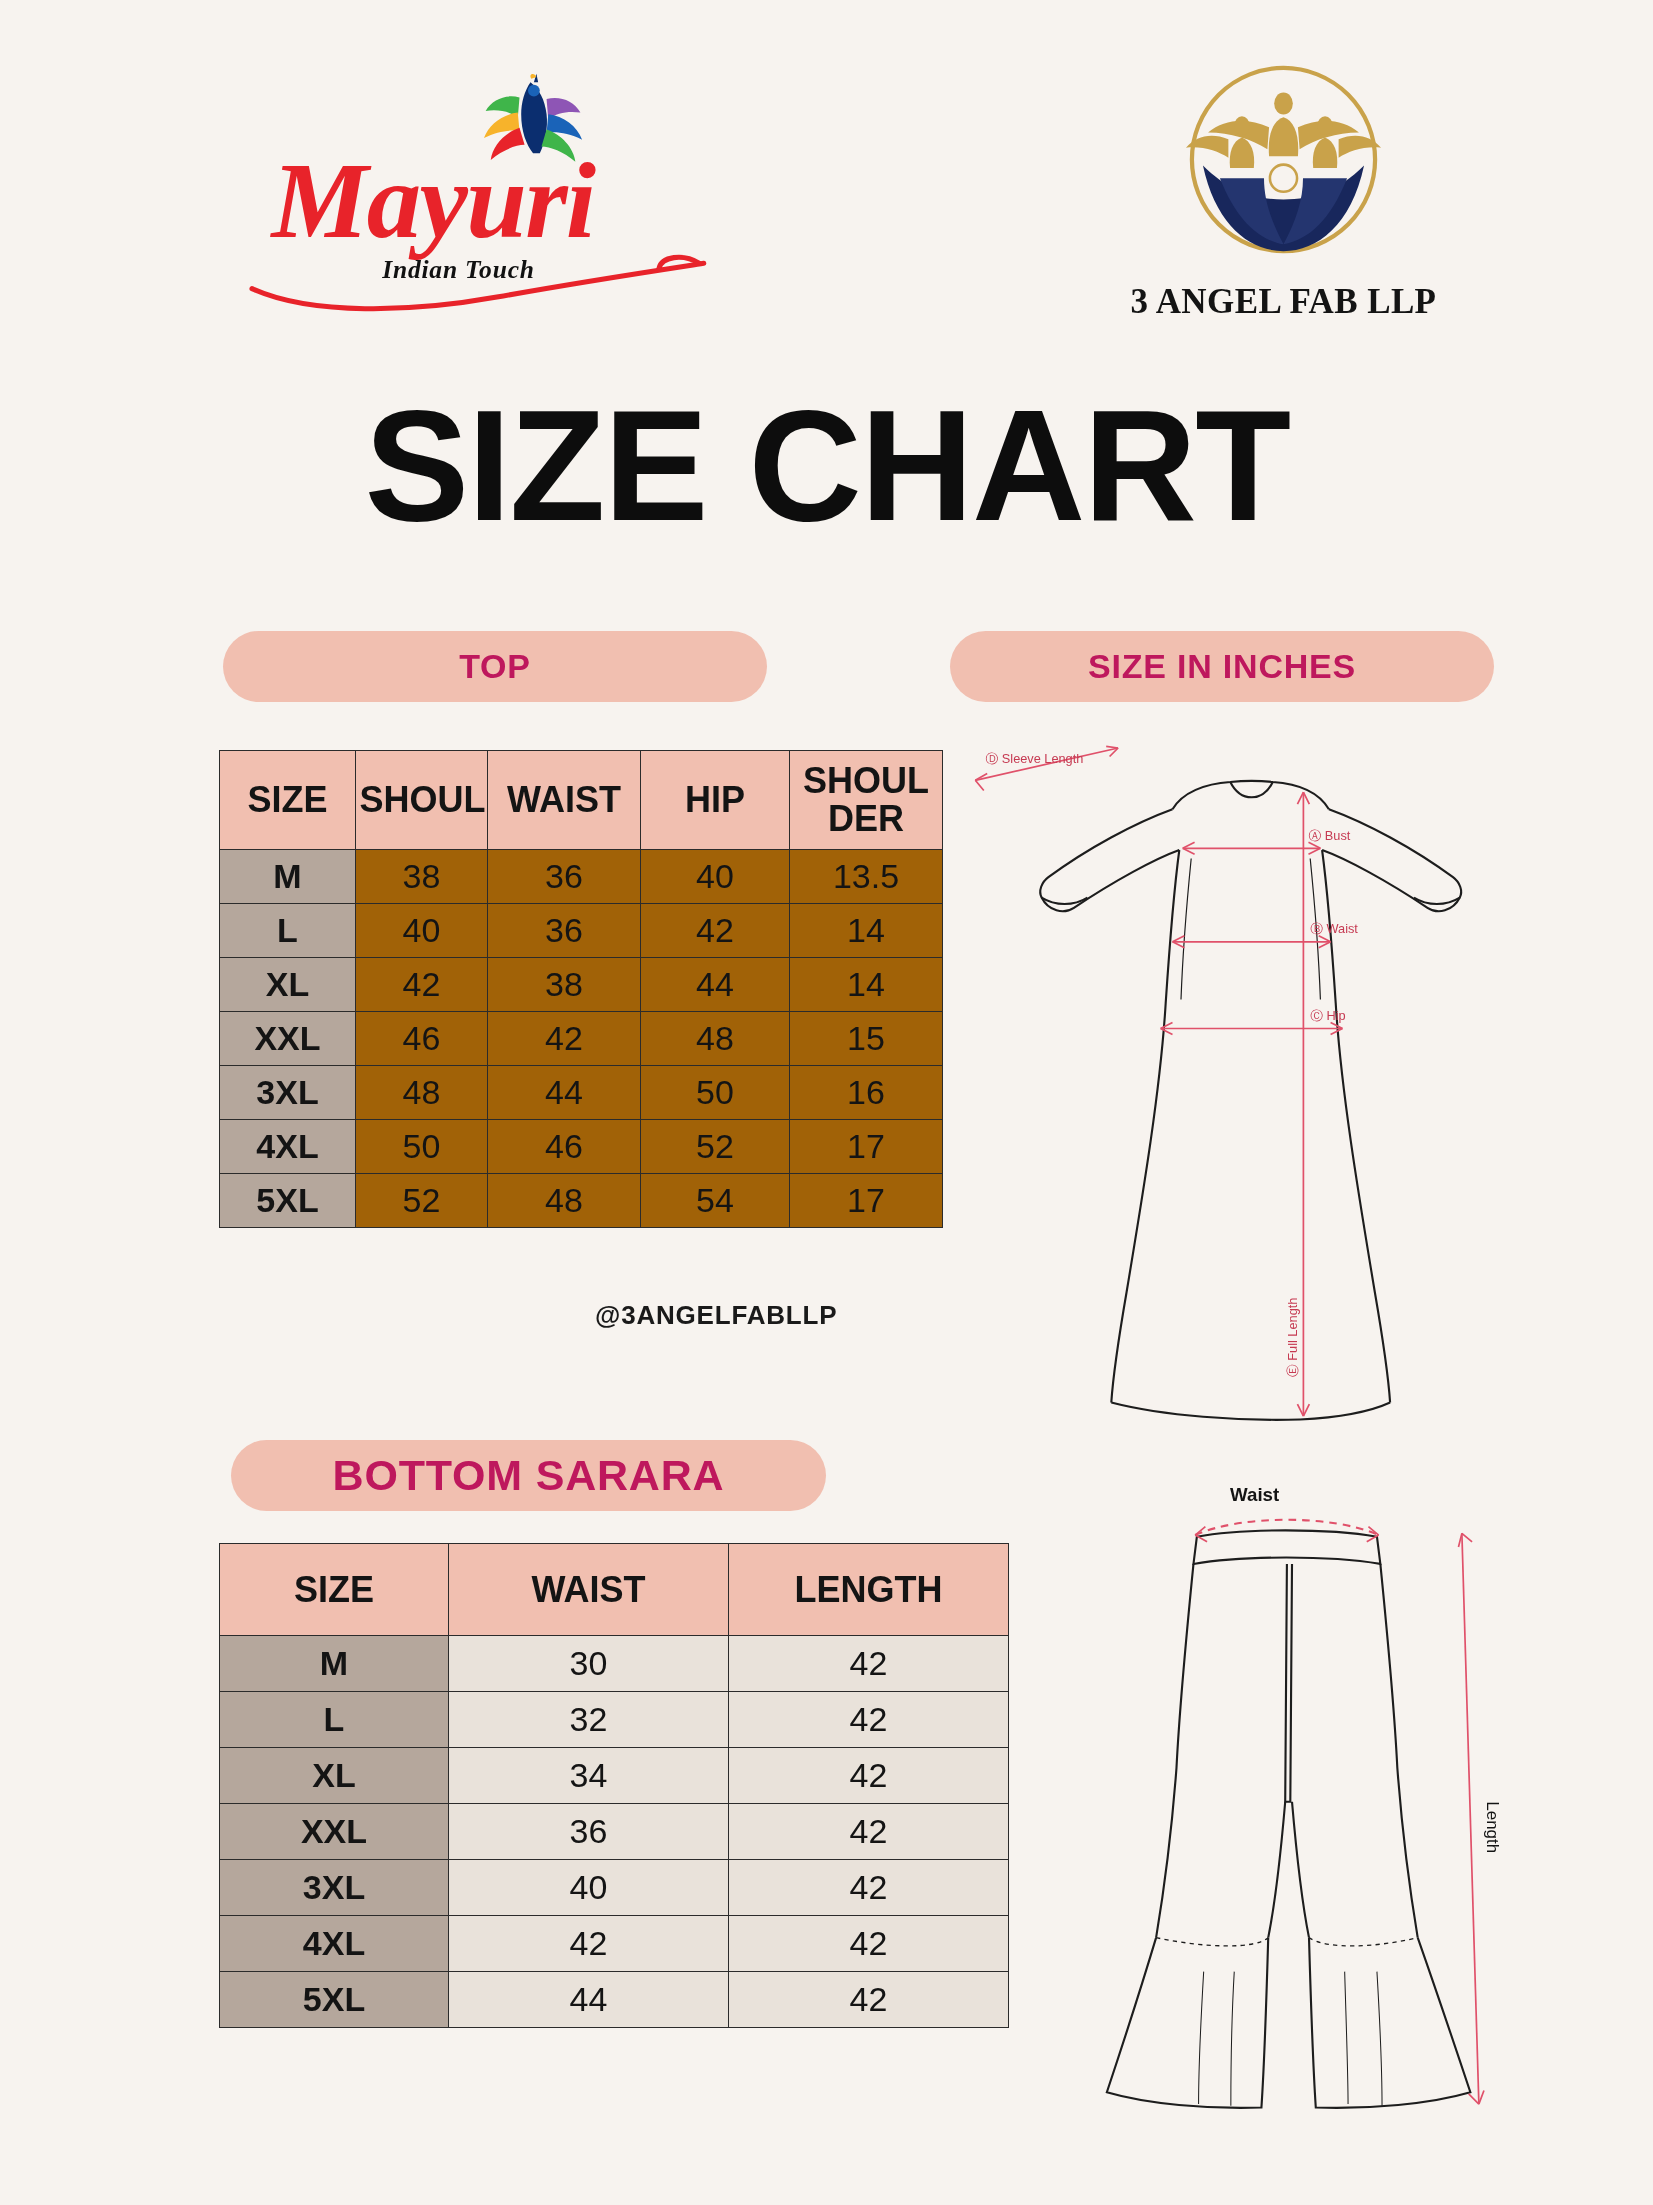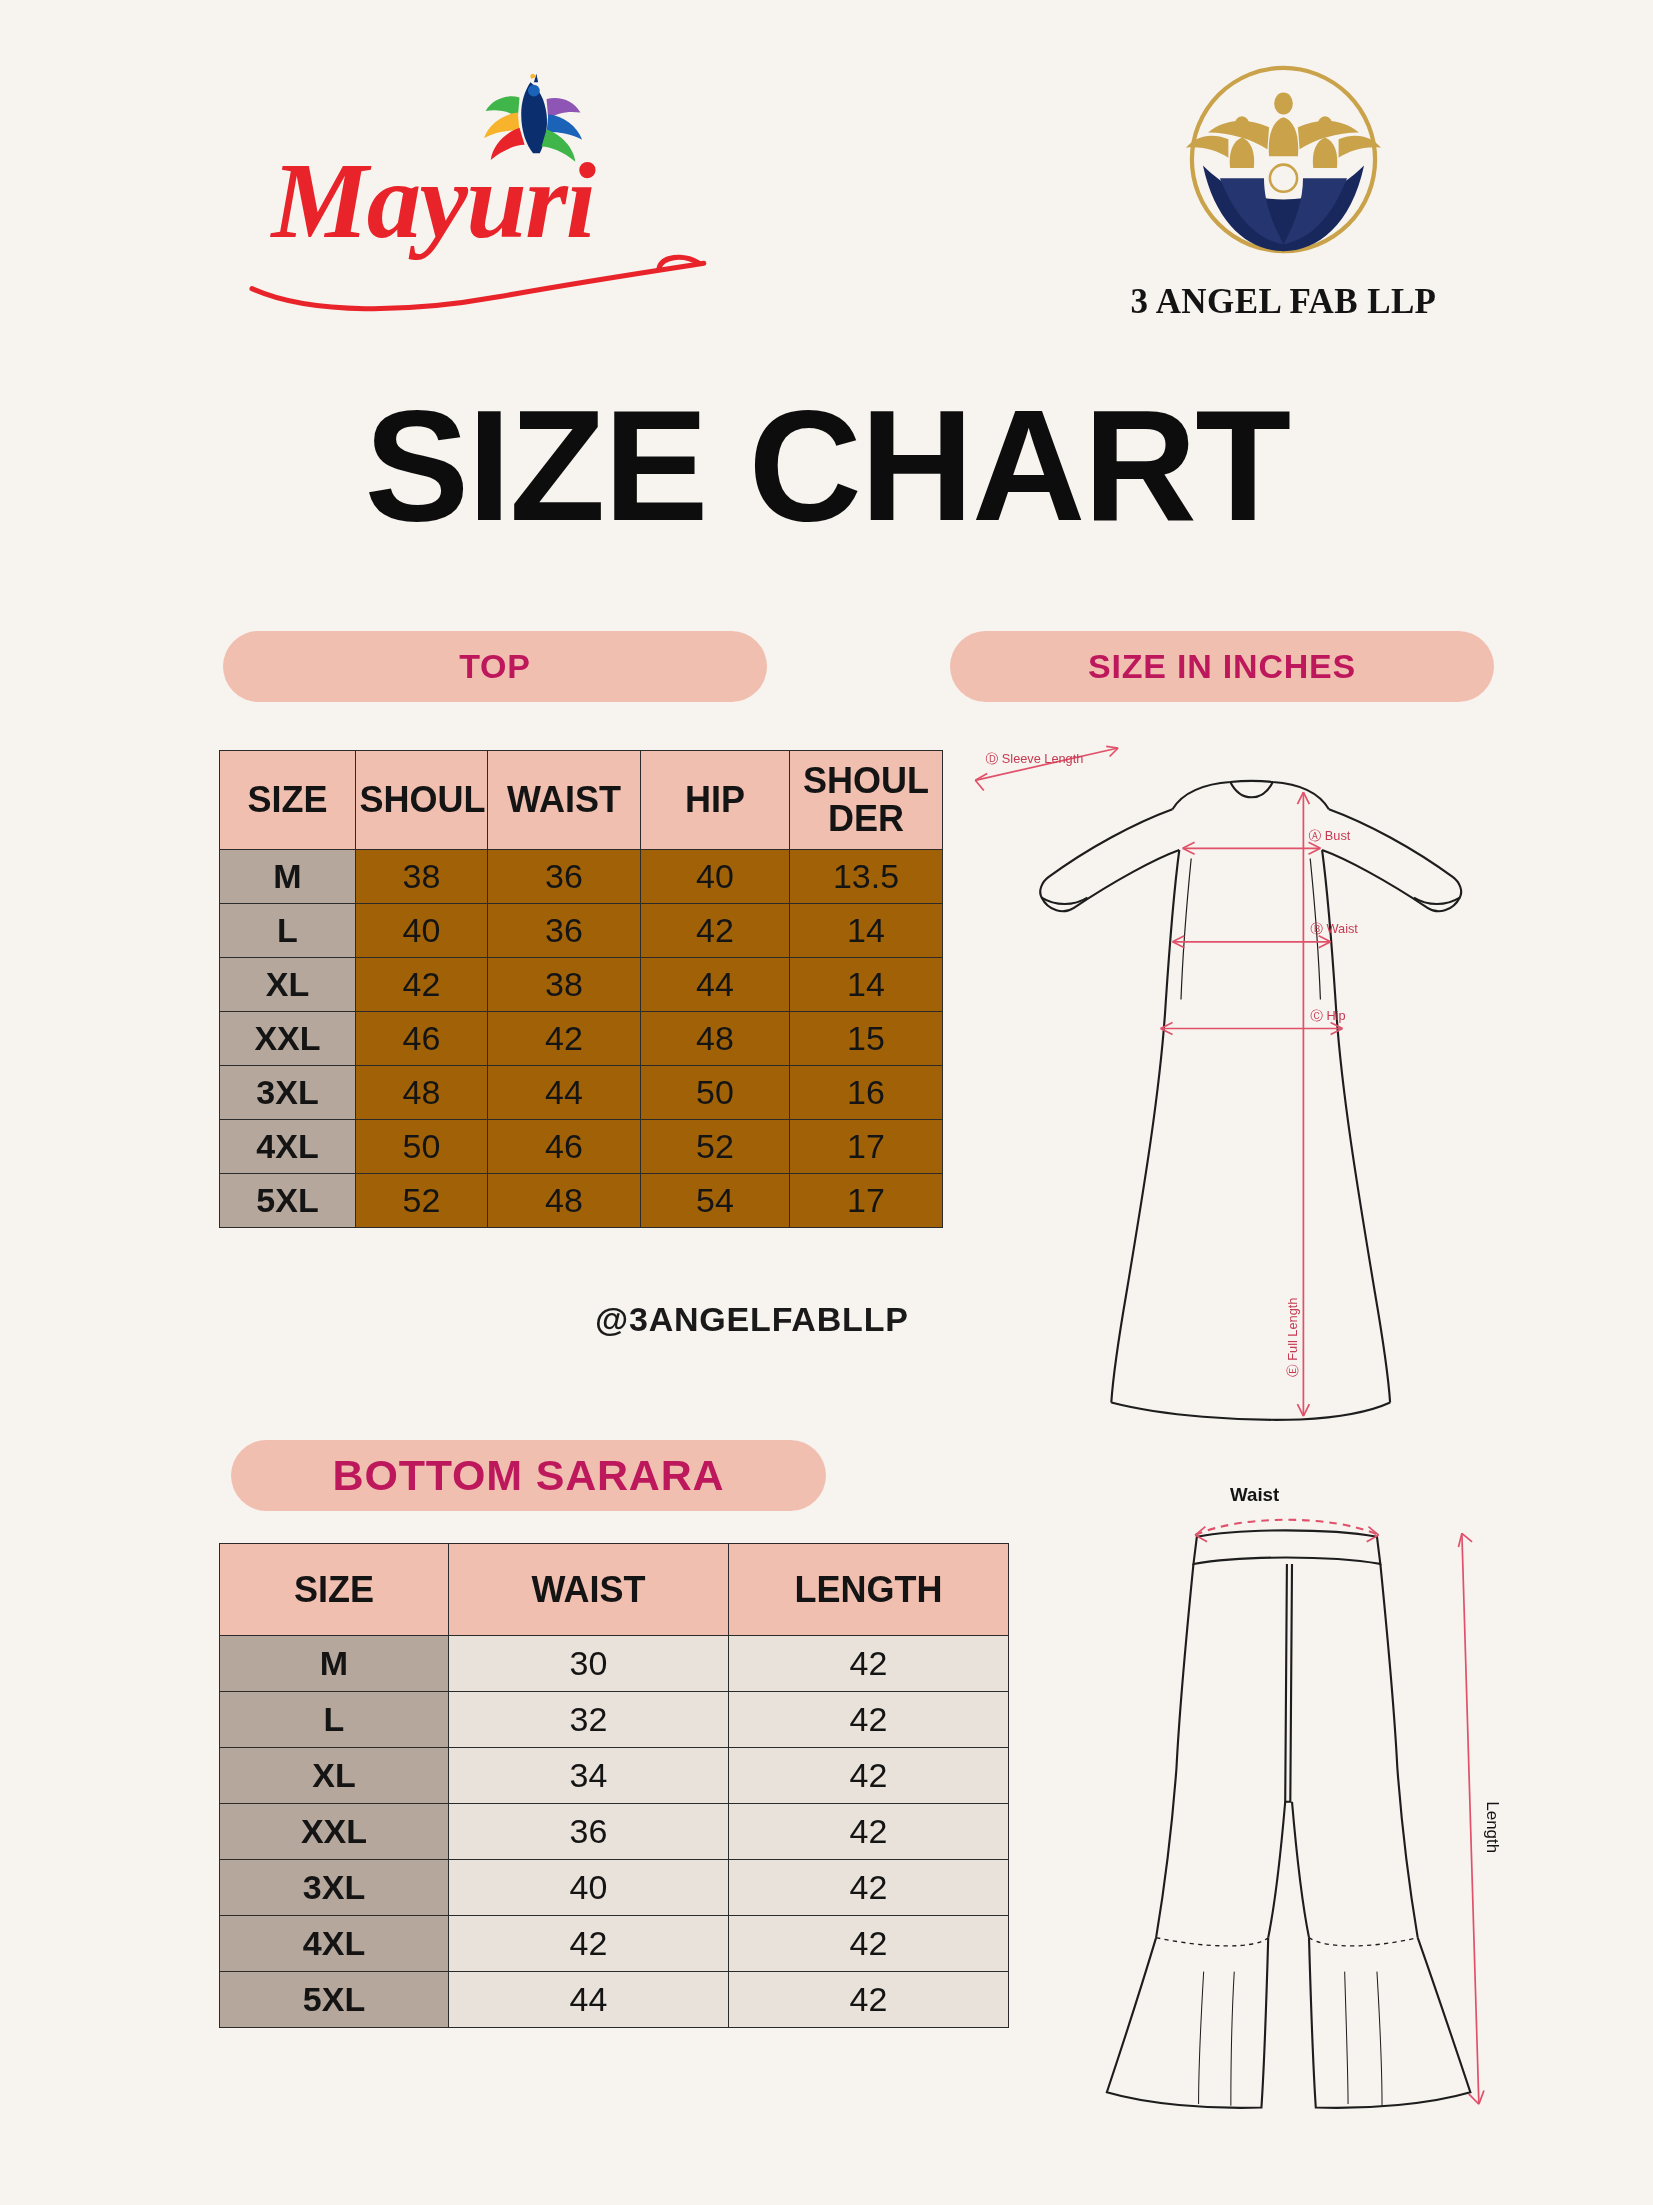--- a/index.html
+++ b/index.html
@@ -156,21 +156,21 @@
     height: 92px;
   }
   #table-bottom td { height: 56px; font-size: 34px; }
   #table-bottom td.sizecell { background: #b5a79c; font-weight: bold; }
   #table-bottom td.valcell { background: #e9e2da; text-align: center; }
 
   .handle {
     position: absolute;
     left: 595px;
     top: 1300px;
-    font-size: 34px;
+    font-size: 26px;
     font-weight: bold;
     color: #1a1a1a;
     letter-spacing: 0.8px;
   }
 
   
   .fig-dress { position: absolute; left: 960px; top: 731px; width: 578px; height: 714px; }
   .fig-pants { position: absolute; left: 1037px; top: 1462px; width: 527px; height: 654px; }
 </style>
 </head>
@@ -189,20 +189,21 @@
       <path d="M114 32 C130 28 146 34 154 48 C140 46 126 48 116 56 Z" fill="#8e55b5"></path>
       <path d="M116 50 C134 52 150 64 156 80 C140 72 124 70 114 72 Z" fill="#1a63b8"></path>
       <path d="M114 68 C132 74 146 90 148 106 C134 94 118 88 108 88 Z" fill="#3fb54a"></path>
       <path d="M96 8 C92 2 100 0 102 6 Z" fill="#f7b32b"></path>
     </svg>
     <div class="mayuri-word">Mayuri</div>
     <svg class="mayuri-swash" viewBox="0 0 560 90">
       <path d="M10 60 C80 92 200 88 300 70 C400 52 480 40 545 30" stroke="#e8232a" stroke-width="6" fill="none" stroke-linecap="round"></path>
       <path d="M540 30 C520 18 495 22 492 36" stroke="#e8232a" stroke-width="6" fill="none" stroke-linecap="round"></path>
     </svg>
+    <div class="mayuri-sub">Indian Touch</div>
   </div>
 
   <div class="logo-right">
     <svg class="angel-emblem" viewBox="0 0 270 250">
       <circle cx="135" cy="128" r="108" fill="none" stroke="#c9a24a" stroke-width="5"></circle>
       <path d="M40 135 C55 205 95 236 135 236 C175 236 215 205 230 135 C200 165 170 175 135 175 C100 175 70 165 40 135 Z" fill="#18275c"></path>
       <path d="M60 150 C80 200 105 222 135 228 C120 200 112 175 112 150 Z" fill="#24356f"></path>
       <path d="M210 150 C190 200 165 222 135 228 C150 200 158 175 158 150 Z" fill="#24356f"></path>
       <g fill="#c9a24a">
         <ellipse cx="135" cy="62" rx="11" ry="13"></ellipse>

